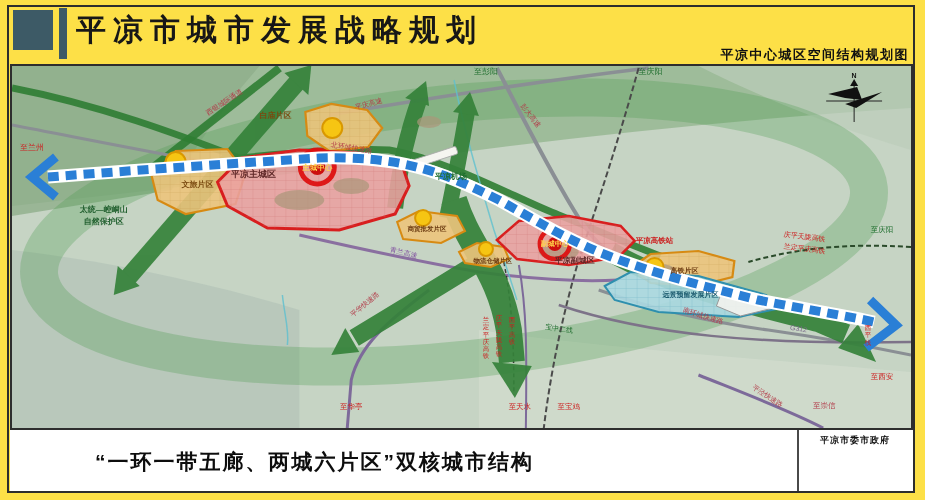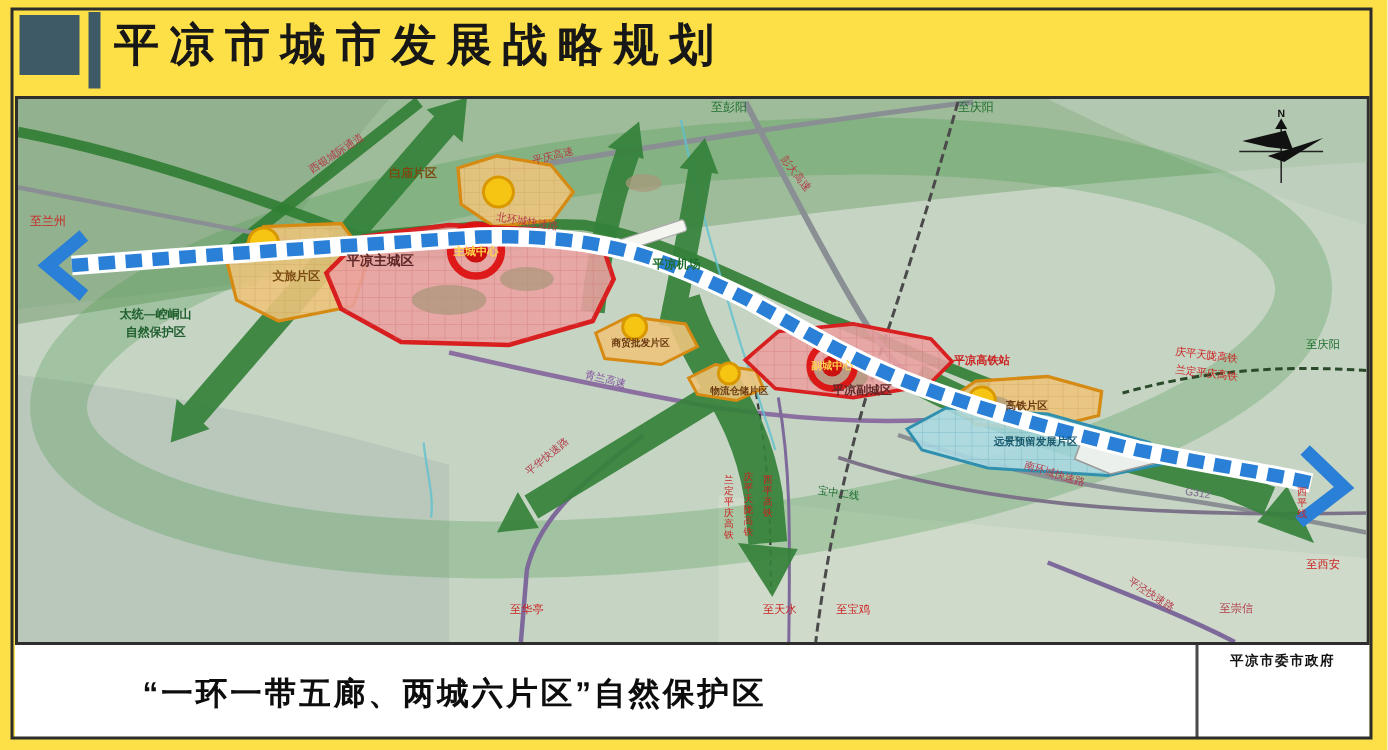--- a/index.html
+++ b/index.html
@@ -32,20 +32,21 @@
         font-family:"Liberation Serif",serif;font-size:24px;font-weight:bold;color:#3b5a78;}
 </style>
 </head>
 <body>
 
 <div class="page">
 
   <div class="hdr-square"></div>
   <div class="hdr-bar"></div>
   <div class="title-zh">平凉市城市发展战略规划</div>
+  <div class="right-caption">平凉中心城区空间结构规划图</div>
 
   <div class="map-frame">
     <svg id="map-svg" width="899" height="362" viewBox="12 66 901 362" preserveAspectRatio="none" xmlns="http://www.w3.org/2000/svg">
       <defs>
         <pattern id="gridR" width="11" height="9" patternUnits="userSpaceOnUse">
           <path d="M0 0H11M0 0V9" stroke="#c96a6a" stroke-width="0.7" opacity="0.55"></path>
         </pattern>
         <pattern id="gridO" width="10" height="8" patternUnits="userSpaceOnUse">
           <path d="M0 0H10M0 0V8" stroke="#c59a4a" stroke-width="0.7" opacity="0.55"></path>
         </pattern>
@@ -220,19 +221,19 @@
           <text x="513" y="322" fill="#cc2222" font-size="6.5" text-anchor="middle"><tspan x="513" dy="0">西</tspan><tspan x="513" dy="7.3">平</tspan><tspan x="513" dy="7.3">高</tspan><tspan x="513" dy="7.3">铁</tspan></text>
           <text x="560" y="331" fill="#1f6e2e" font-size="7" text-anchor="middle" transform="rotate(8 560 331)">宝中二线</text>
           <text x="521" y="409" fill="#cc2222" font-size="7.5" text-anchor="middle">至天水</text>
           <text x="570" y="409" fill="#cc2222" font-size="7.5" text-anchor="middle">至宝鸡</text>
           <text x="856" y="78" fill="#111111" font-size="7" text-anchor="middle" font-weight="bold">N</text>
         </g>
     </svg>
   </div>
 
   <div class="footer">
-    <div class="caption">“一环一带五廊、两城六片区”自然保护区</div>
+    <div class="caption">“一环一带五廊、两城六片区”双核城市结构</div>
     <div class="footer-div"></div>
     <div class="gov-label">平凉市委市政府</div>
   </div>
 
   <div class="outer-frame"></div>
 </div>
 
 </body></html>

